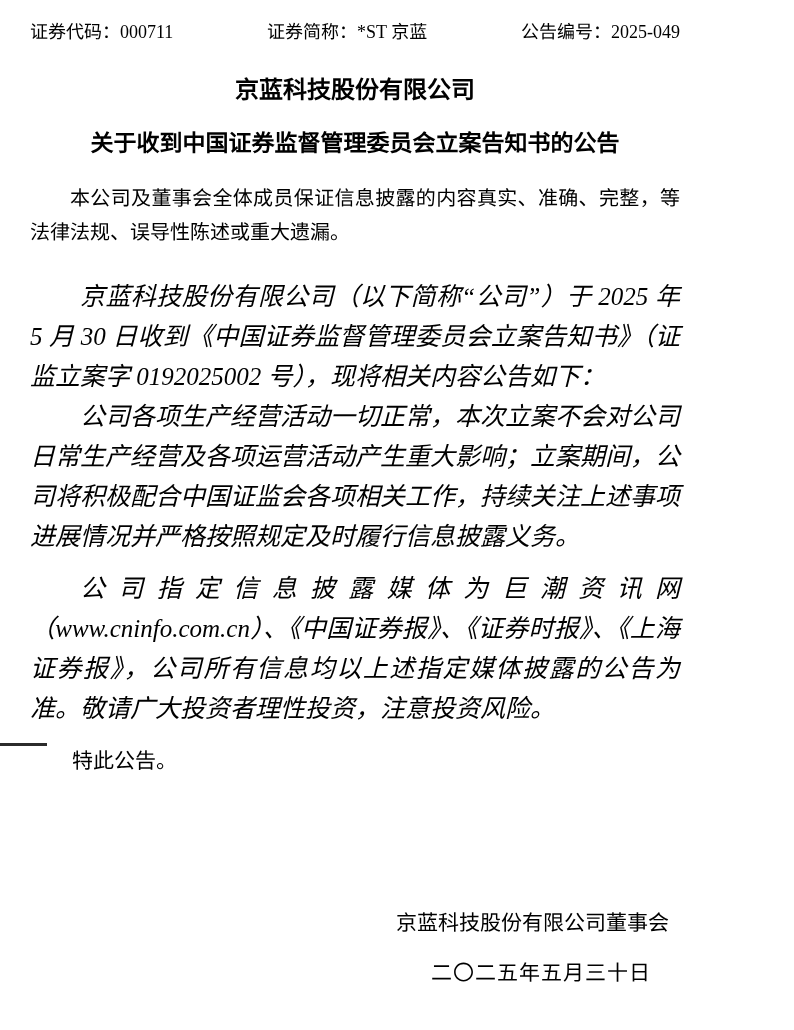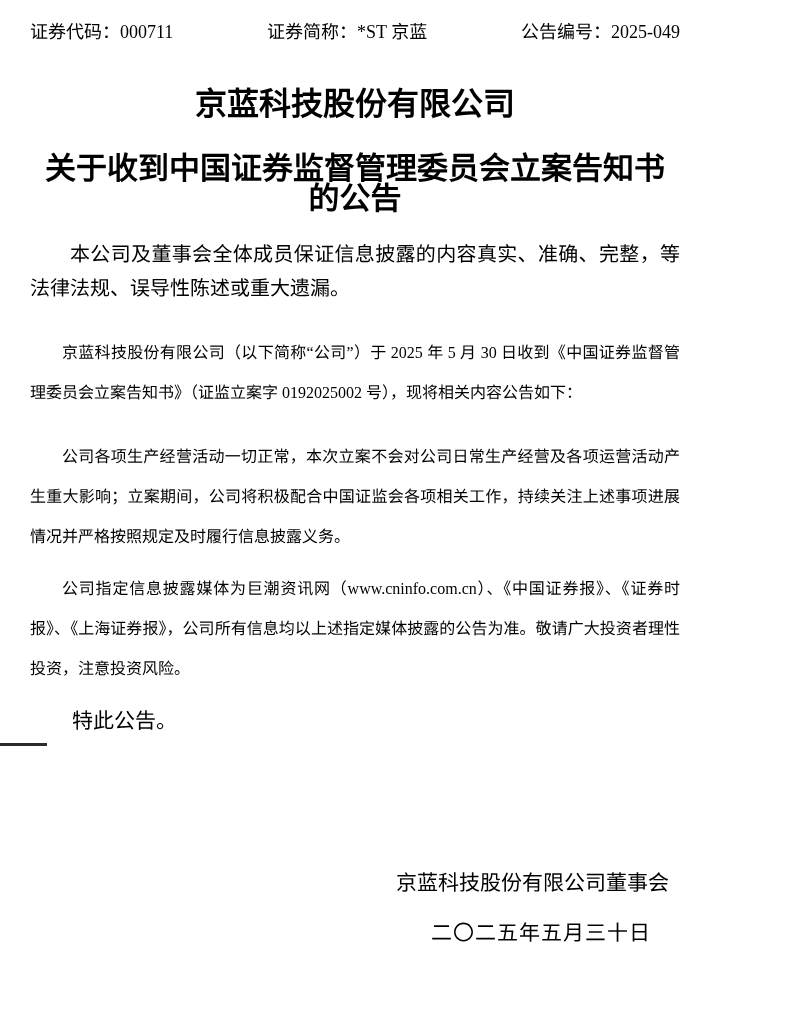--- a/index.html
+++ b/index.html
@@ -23,52 +23,53 @@
   }
   .header-row {
     display: flex;
     justify-content: space-between;
     align-items: baseline;
     font-size: 18px;
     line-height: 24px;
     white-space: nowrap;
   }
   .company-title {
-    margin-top: 44px;
+    margin-top: 30px;
     text-align: center;
     font-family: "Liberation Sans", sans-serif;
     font-weight: 700;
-    font-size: 32px;
+    font-size: 24px;
     line-height: 32px;
   }
   .announcement-title {
-    margin-top: 34px;
+    margin-top: 22px;
     text-align: center;
     font-family: "Liberation Sans", sans-serif;
     font-weight: 700;
-    font-size: 31px;
+    font-size: 23px;
     line-height: 30px;
   }
   .disclaimer {
     margin-top: 23px;
     font-size: 20px;
     line-height: 34px;
     text-indent: 2em;
     text-align: justify;
   }
   .para {
-    font-size: 16px;
+    font-size: 25px;
     line-height: 40px;
     text-indent: 2em;
     text-align: justify;
     margin: 0;
+    font-style: italic;
   }
   .para-gap-large { margin-top: 28px; }
   .para-gap-small { margin-top: 4px; }
-  .para-gap-mid   { margin-top: 24px; }
+  .para-gap-mid   { }
   .para-gap-mid2  { margin-top: 12px; }
   .closing {
     margin-top: 12px;
     font-size: 21px;
     line-height: 40px;
     text-indent: 2em;
   }
   .signature-block {
     margin-top: 128px;
     text-align: right;

